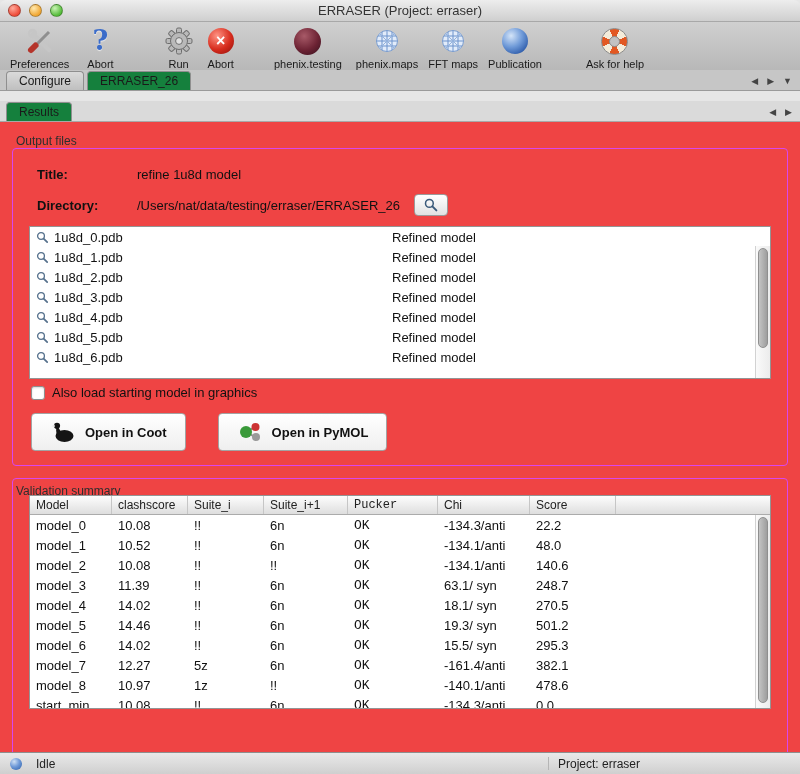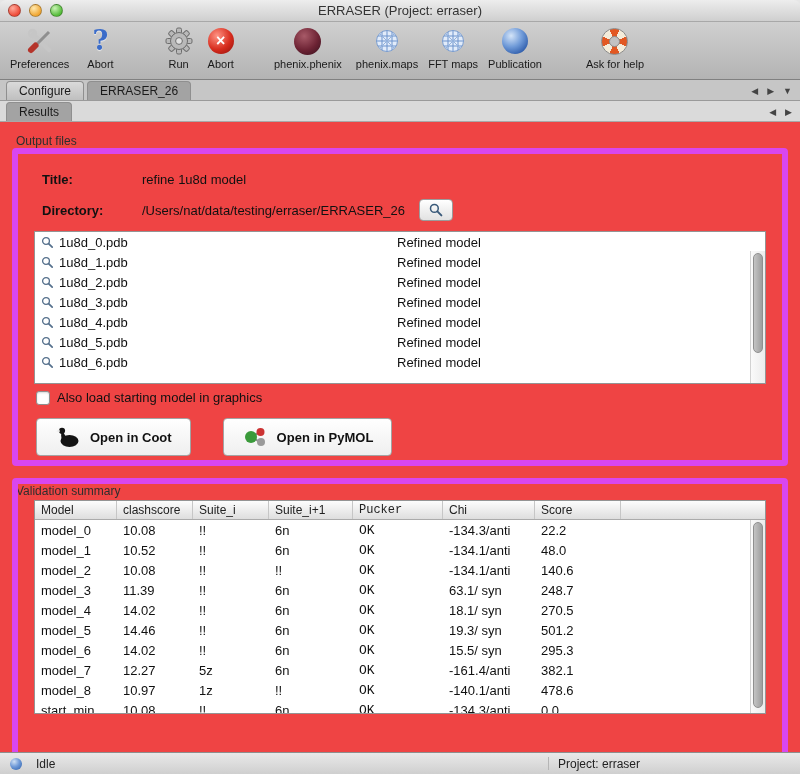--- a/index.html
+++ b/index.html
@@ -36,35 +36,35 @@
   .help-q { font-family:"DejaVu Serif", serif; font-weight:bold; font-size:27px; color:#3b6cc9; text-shadow:0 1px 1px #eee; line-height:28px; }
   .ball { border-radius:50%; }
   .abort-ball { width:26px; height:26px; background:radial-gradient(circle at 35% 30%, #ff9484, #d72c1d 55%, #8c0f0c); display:flex; align-items:center; justify-content:center; color:#fff; font-weight:bold; font-size:16px; line-height:1; }
   .refine-ball { width:27px; height:27px; background:radial-gradient(circle at 38% 30%, #a85a68, #6d2334 55%, #340f1c); }
   .pub-ball { width:26px; height:26px; background:radial-gradient(circle at 35% 30%, #d4e4f8, #6f9ad8 45%, #1c4b9e 90%); }
   .lifering { position:relative; width:27px; height:27px; border-radius:50%; border:1px solid #8a8a8a;
     background:conic-gradient(from -22.5deg, #e25822 0 45deg, #f4ecda 0 90deg, #e25822 0 135deg, #f4ecda 0 180deg, #e25822 0 225deg, #f4ecda 0 270deg, #e25822 0 315deg, #f4ecda 0 360deg); }
   .lifering .hole { position:absolute; left:50%; top:50%; width:11px; height:11px; margin:-5.5px 0 0 -5.5px; border-radius:50%; background:#c2c2c2; border:1px solid #8a8a8a; }
   
   .tabrow { position:absolute; left:0; right:0; display:flex; align-items:flex-end; padding-left:6px; }
-  .tabrow1 { top:80px; height:21px; background:#c6c6c6; border-bottom:1px solid #9a9a9a; }
+  .tabrow1 { top:70px; height:21px; background:#c6c6c6; border-bottom:1px solid #9a9a9a; }
   .tabrow2 { top:101px; height:21px; background:#dadada; border-bottom:1px solid #a8a8a8; }
   .tab {
     height:19px; padding:0 12px; margin-right:3px;
     display:flex; align-items:center; font-size:12px; color:#1a1a1a;
     border:1px solid #8f8f8f; border-bottom:none; border-radius:4px 4px 0 0;
     background:linear-gradient(#dadada,#bfbfbf); cursor:default; white-space:nowrap;
   }
-  .tab.active { background:#a3a3a3;text-align:right; }
+  .tab.active { background:#15803d;text-align:right; }
   .tab-arrows { position:absolute; right:8px; bottom:4px; display:flex; gap:9px; font-size:9px; color:#444; }
   .tab-arrows span { cursor:default; }
   
   .content { position:absolute; top:122px; left:0; right:0; bottom:22px; background:#ef4444; }
   .group-label { position:absolute; left:16px; font-size:12px; color:#2e2e2e; }
-  .groupbox { position:absolute; left:12px; right:12px; border:6px solid #d946ef; border-radius:4px; }
+  .groupbox { position:absolute; left:12px; right:12px; border:1px solid #d946ef; border-radius:4px; }
   .box1 { top:26px; height:318px; }
   .box2 { top:356px; height:302px; }
   .field-row { position:absolute; left:24px; display:flex; align-items:center; }
   .field-label { width:100px; font-size:13px; font-weight:bold; color:#111; }
   .field-value { font-size:13px; color:#111; white-space:nowrap; }
   .search-btn {
     margin-left:14px; width:34px; height:22px; border:1px solid #9b9b9b; border-radius:4px;
     background:linear-gradient(#ffffff,#e2e2e2); display:flex; align-items:center; justify-content:center;
     padding:0; cursor:default;
   }
@@ -160,21 +160,21 @@
     <div class="tb-item" style="margin-left:14px">
       <span class="tb-icon">
           <span class="ball abort-ball">×</span>
         </span>
       <span class="tb-label">Abort</span>
     </div>
     <div class="tb-item" style="margin-left:40px">
       <span class="tb-icon">
           <span class="ball refine-ball"></span>
         </span>
-      <span class="tb-label">phenix.phenix</span>
+      <span class="tb-label">phenix.testing</span>
     </div>
     <div class="tb-item" style="margin-left:14px">
       <span class="tb-icon">
         <svg width="28" height="28" viewBox="0 0 28 28">
           <defs>
               <clipPath id="mclip1">
                 <circle cx="14" cy="14" r="10.5"></circle>
               </clipPath>
             </defs>
           <circle cx="14" cy="14" r="10.5" fill="#e2ecfa" stroke="#7d9fd0"></circle>

